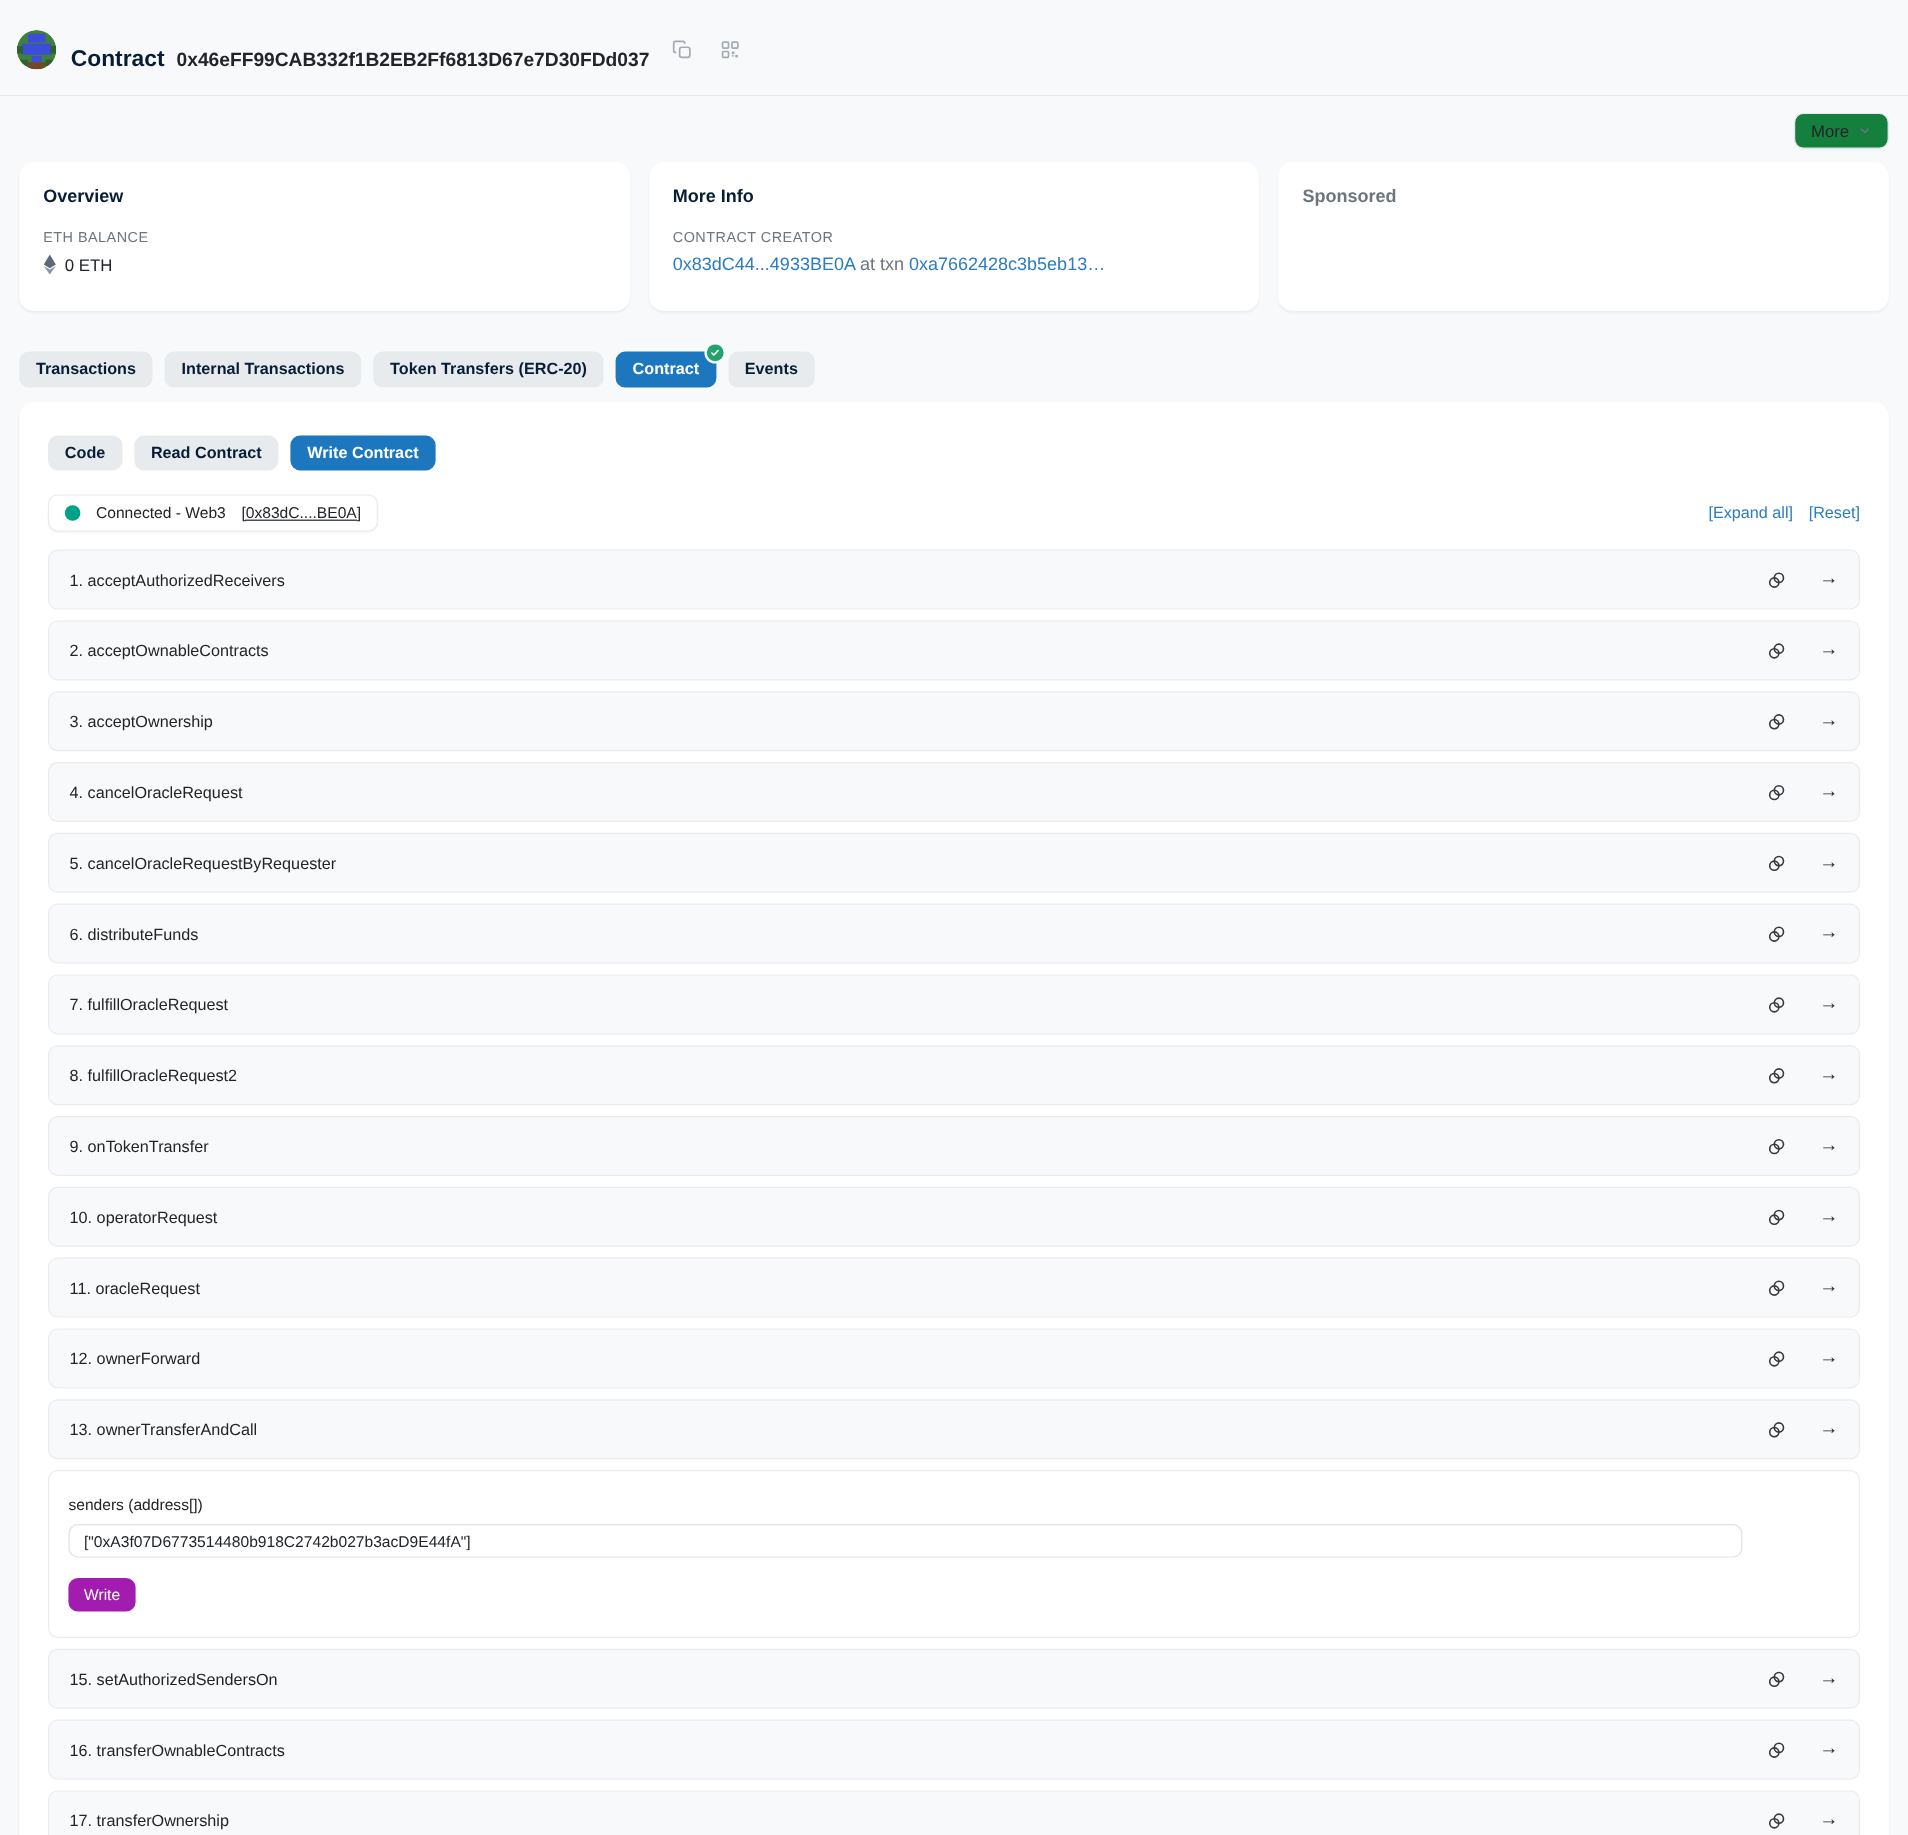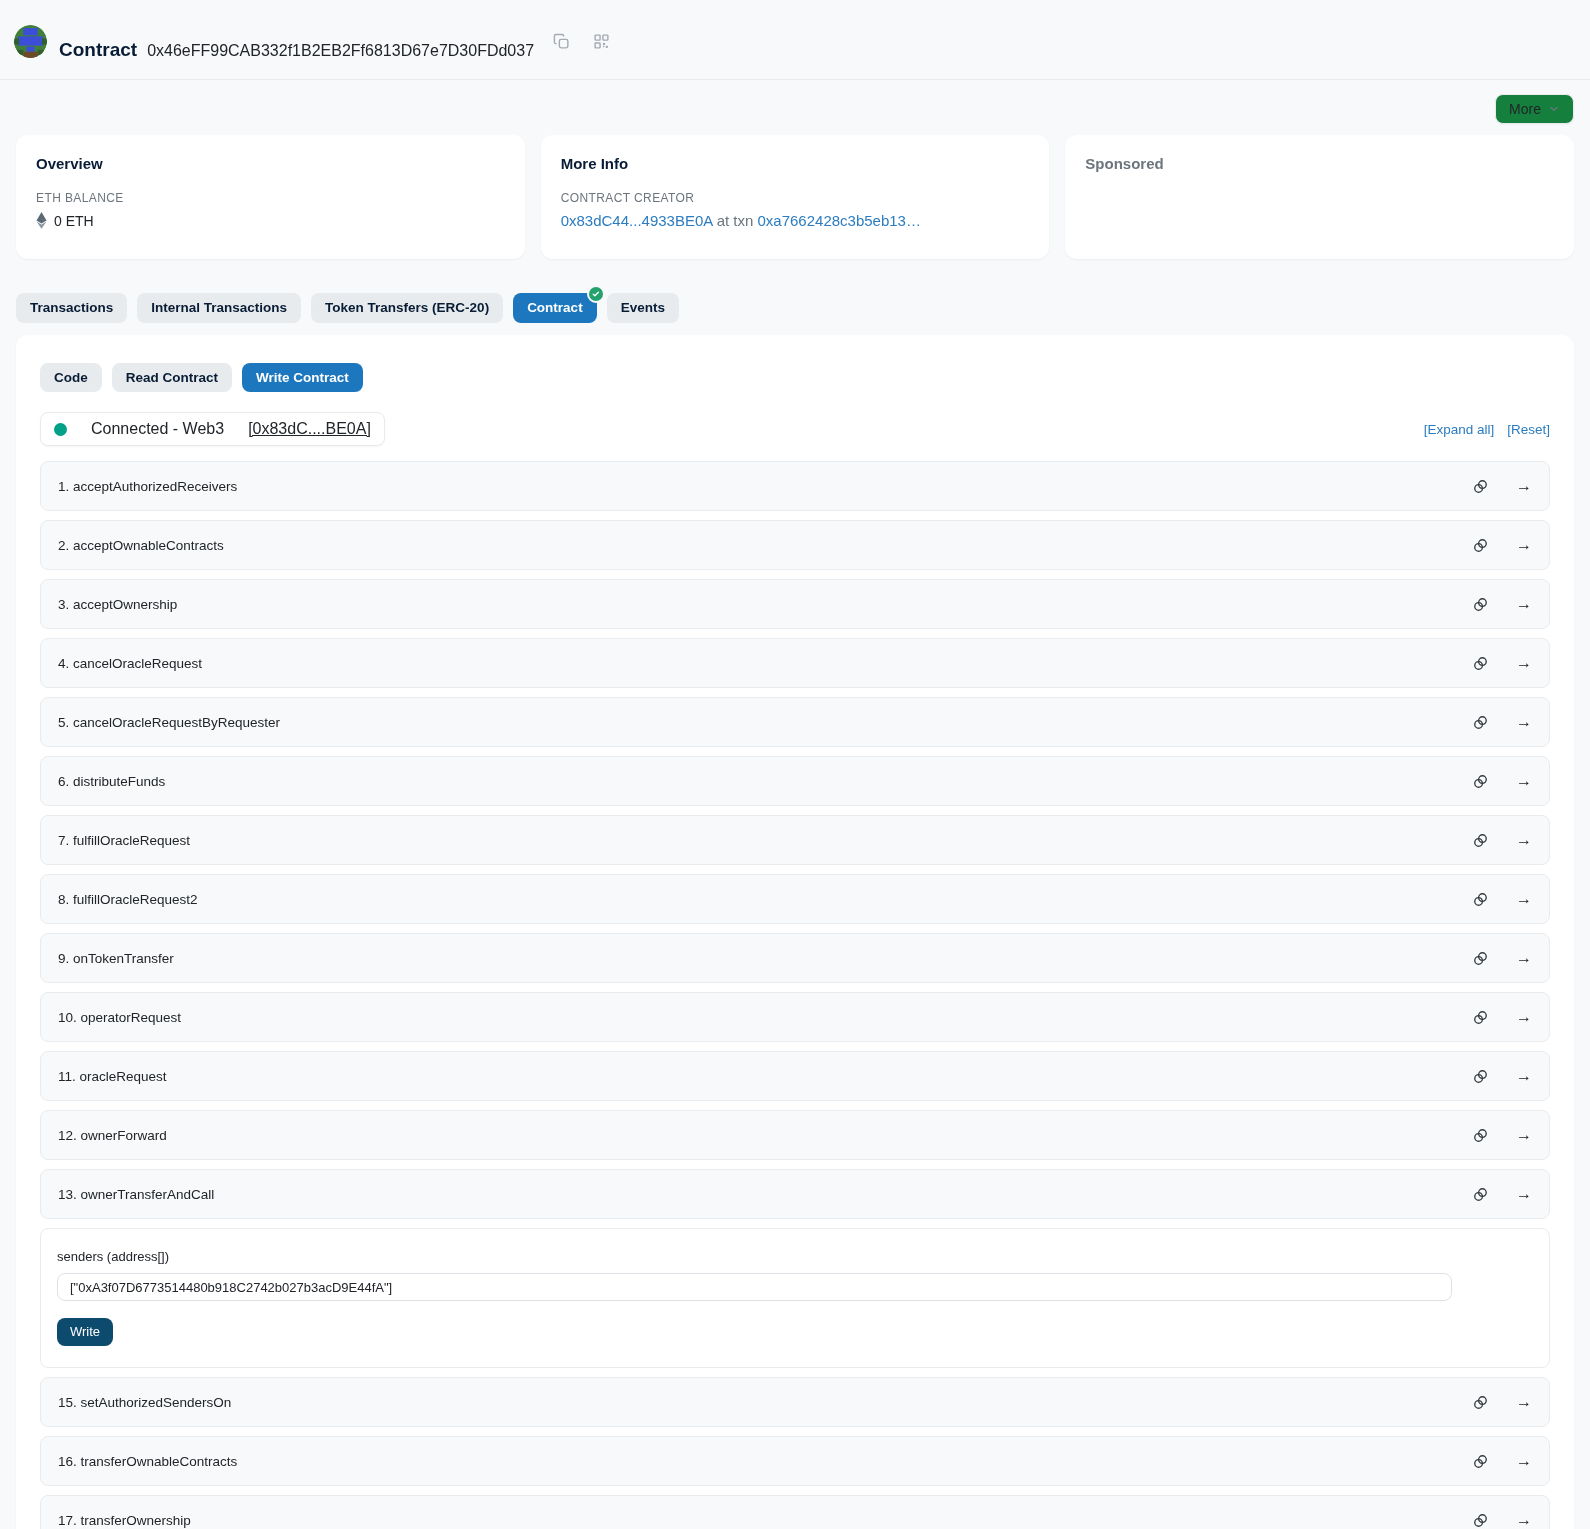--- a/index.html
+++ b/index.html
@@ -15,21 +15,21 @@
 
   
   .topbar {
     display:flex; align-items:center; gap:12px;
     padding:22px 16px 18px 14px;
     border-bottom:1px solid #e7eaee;
   }
   .avatar { width:33px; height:33px; border-radius:50%; overflow:hidden; flex:0 0 auto; }
   .title-wrap { display:flex; align-items:baseline; gap:10px; }
   .entity-label { font-size:19px; font-weight:700; color:#081d35; }
-  .entity-address { font-size:16px; font-weight:400; color:#212529;margin-top:20px; }
+  .entity-address { font-size:16px; font-weight:700; color:#212529;margin-top:20px; }
   .hicon {
     color:#a3aab2; display:inline-flex; align-items:center; justify-content:center;
     width:26px; height:26px; border-radius:6px; cursor:pointer; margin-left:2px;
   }
   .hicon svg { display:block; }
 
   
   .content { padding:0 16px; }
 
   .more-row { display:flex; justify-content:flex-end; margin:14px 0 11px; }
@@ -76,23 +76,23 @@
   
   .main-card {
     background:#fff; border-radius:12px; margin:12px 0 23px;
     padding:28px 24px 62px;
     box-shadow:0 1px 2px rgba(16,24,40,.05);
   }
   .subtabs { display:flex; gap:10px; }
 
   .conn-row { display:flex; justify-content:space-between; align-items:center; margin-top:20px; }
   .conn-pill {
-    display:inline-flex; align-items:center; gap:24px;
+    display:inline-flex; align-items:center; gap:13px;
     background:#fff; border:1px solid #e7eaee; border-radius:8px;
-    padding:7px 13px; font-size:16px; color:#212529;
+    padding:7px 13px; font-size:13px; color:#212529;
     box-shadow:0 1px 2px rgba(16,24,40,.04);
   }
   .conn-dot { width:13px; height:13px; border-radius:50%; background:#00a186; }
   .conn-link { color:#212529; text-decoration:underline; cursor:pointer; }
   .top-links { display:flex; gap:13px; }
   .top-links a { color:#2b7cc0; font-size:13.5px; cursor:pointer; }
 
   .fn-list { margin-top:15px; display:flex; flex-direction:column; gap:9px; }
   .fn-row {
     background:#f8f9fa; border:1px solid #e9ecef; border-radius:8px;
@@ -111,21 +111,21 @@
   }
   .fn-body { padding:20px 16px 21px; }
   .fn-field-label { font-size:13px; color:#212529; margin-bottom:9px; }
   .fn-input {
     width:1395px; max-width:100%;
     border:1px solid #dee2e6; border-radius:8px;
     padding:6px 12px; font-size:13px; color:#212529; background:#fff;
     font-family:inherit; height:28px;
   }
   .write-btn {
-    margin-top:17px; background:#0c4a6e; color:#fff; border:none; border-radius:8px;
+    margin-top:17px; background:#a21caf; color:#fff; border:none; border-radius:8px;
     padding:7px 13px; font-size:13px; cursor:pointer; font-family:inherit; line-height:1.1;
   }
 </style>
 </head>
 <body>
 
 <div class="topbar">
   <span class="avatar"><svg width="33" height="33" viewBox="0 0 32 32">
         <defs>
           <clipPath id="avc">

